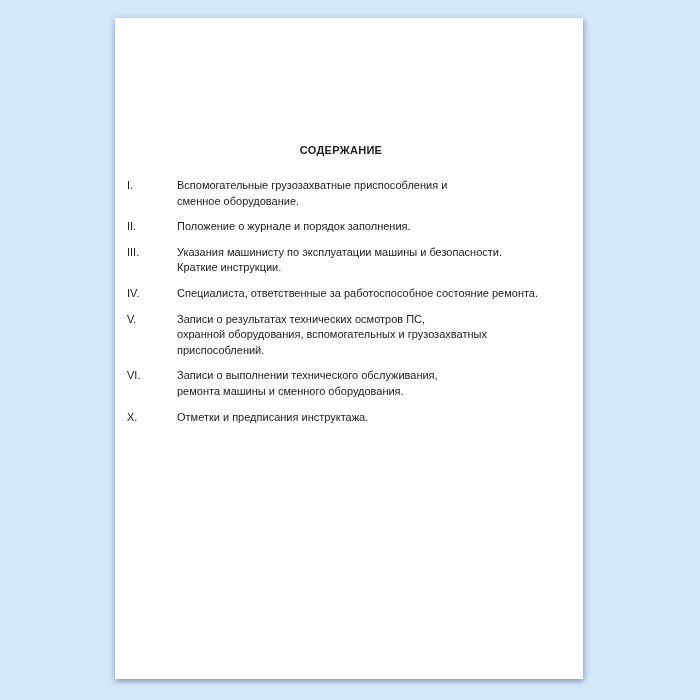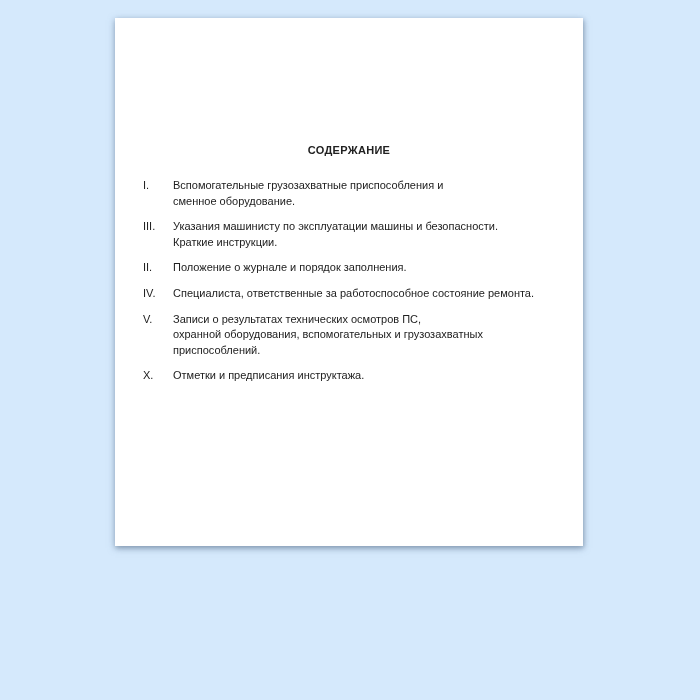--- a/index.html
+++ b/index.html
@@ -17,24 +17,24 @@
   }
   body {
     background: var(--background);
     position: relative;
   }
   .paper {
     position: absolute;
     left: 115px;
     top: 18px;
     width: 468px;
-    height: 528px;
+    height: 661px;
     background: var(--paper);
     box-shadow: 0 2px 7px var(--shadow), 1px 2px 4px rgba(100,124,150,0.35);
-    padding: 124px 28px 0 28px;
+    padding: 124px 28px 0 12px;
     color: var(--text);
   }
   .doc-title {
     font-size: 11px;
     font-weight: bold;
     text-align: center;
     letter-spacing: 0.3px;
     line-height: 16px;
     margin-bottom: 20px;
     color: var(--text);
@@ -47,50 +47,56 @@
     line-height: 15.6px;
     margin-bottom: 10px;
   }
   .toc-num {
     flex: 0 0 30px;
     width: 30px;
   }
   .toc-text {
     flex: 1 1 auto;
     white-space: pre-line;
+    margin-left: 20px;
   }
 </style>
 </head>
 <body>
 
 <div class="paper">
   <h1 class="doc-title">СОДЕРЖАНИЕ</h1>
   <div class="toc">
     <div class="toc-item">
       <span class="toc-num">I.</span>
       <span class="toc-text">Вспомогательные грузозахватные приспособления и
 сменное оборудование.</span>
     </div>
     <div class="toc-item">
+      <span class="toc-num">II.</span>
+      <span class="toc-text">Положение о журнале и порядок заполнения.</span>
+    </div>
+    <div class="toc-item">
       <span class="toc-num">III.</span>
       <span class="toc-text">Указания машинисту по эксплуатации машины и безопасности.
 Краткие инструкции.</span>
-    </div>
-    <div class="toc-item">
-      <span class="toc-num">II.</span>
-      <span class="toc-text">Положение о журнале и порядок заполнения.</span>
     </div>
     <div class="toc-item">
       <span class="toc-num">IV.</span>
       <span class="toc-text">Специалиста, ответственные за работоспособное состояние ремонта.</span>
     </div>
     <div class="toc-item">
       <span class="toc-num">V.</span>
       <span class="toc-text">Записи о результатах технических осмотров ПС,
 охранной оборудования, вспомогательных и грузозахватных
 приспособлений.</span>
     </div>
     <div class="toc-item">
+      <span class="toc-num">VI.</span>
+      <span class="toc-text">Записи о выполнении технического обслуживания,
+ремонта машины и сменного оборудования.</span>
+    </div>
+    <div class="toc-item">
       <span class="toc-num">X.</span>
       <span class="toc-text">Отметки и предписания инструктажа.</span>
     </div>
   </div>
 </div>
 
 </body></html>

